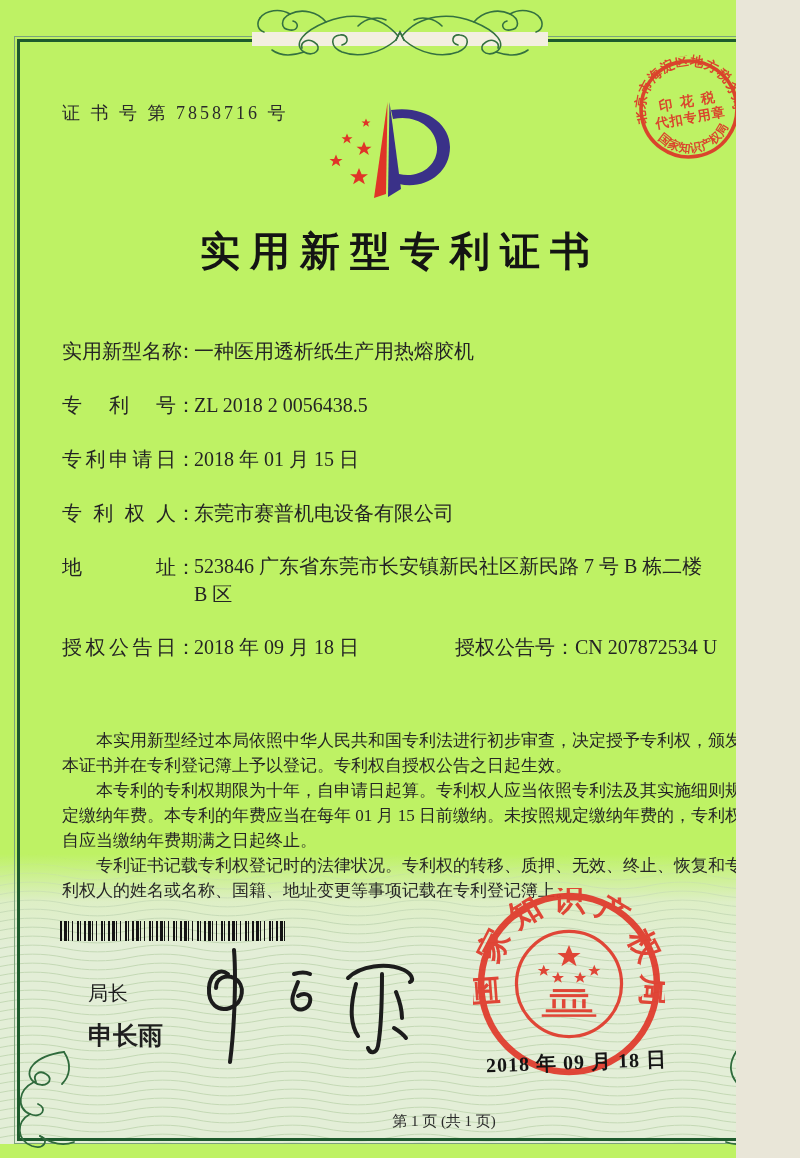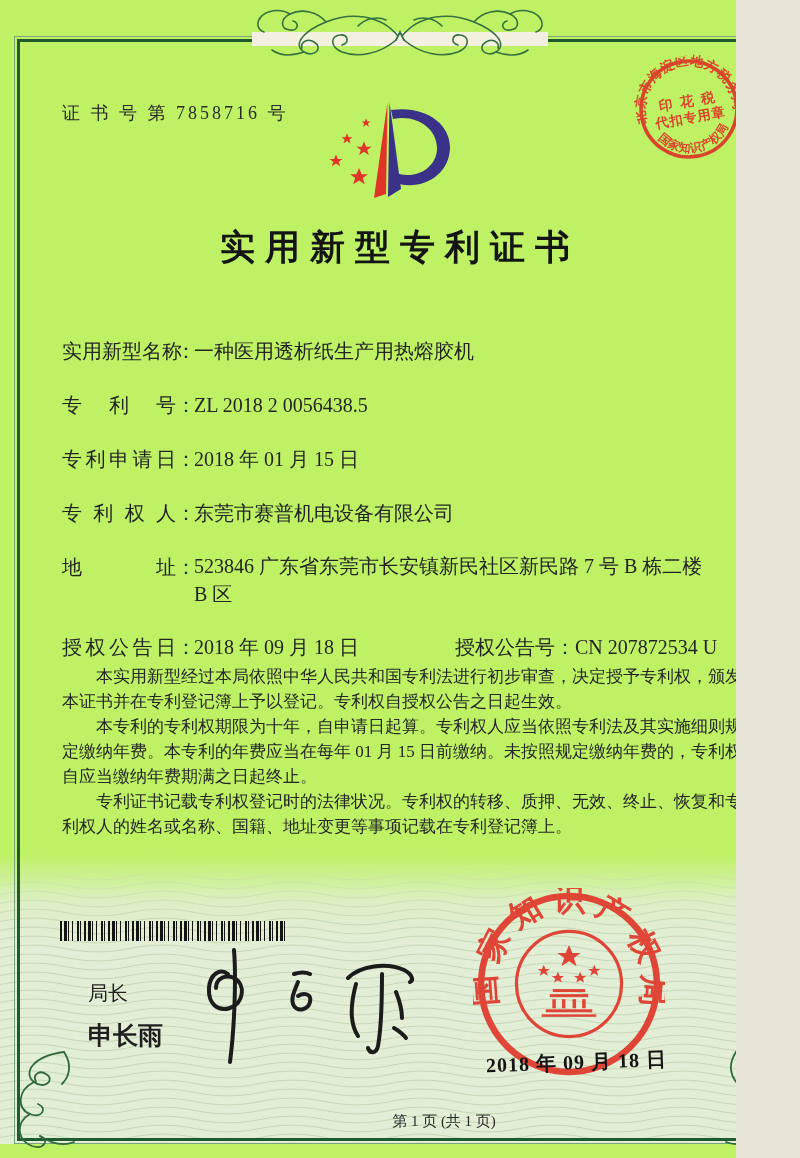--- a/index.html
+++ b/index.html
@@ -20,33 +20,33 @@
     mask-image:linear-gradient(to bottom,transparent,#000 70px);
   }
   
   .frame-outer{position:absolute;left:14px;top:36px;width:766px;height:1106px;border:1px solid #7ba37c;}
   .frame-inner{position:absolute;left:2px;top:2px;right:2px;bottom:2px;border:3px solid #1e5b2d;}
   .ornament{position:absolute;pointer-events:none;}
   
   .cert-no{position:absolute;left:62px;top:101px;font-size:18px;letter-spacing:3px;color:#2a2a2a;}
   .logo{position:absolute;left:300px;top:98px;}
   .title{position:absolute;left:0;top:224px;width:800px;text-align:center;
-    font-size:35px;font-weight:bold;letter-spacing:10px;color:#141414;}
+    font-size:40px;font-weight:bold;letter-spacing:10px;color:#141414;}
   
   .content{position:absolute;left:62px;top:336px;width:678px;font-size:20px;color:#242424;text-decoration:underline;}
   .frow{margin-bottom:24px;line-height:30px;white-space:nowrap;}
   .frow.tall{white-space:normal;}
   .flabel{display:inline-block;width:114px;text-align:justify;text-align-last:justify;vertical-align:top;}
   .fcolon{display:inline-block;width:18px;vertical-align:top;}
   .fvalue{display:inline-block;vertical-align:top;}
   .fvalue.wrapv{width:510px;line-height:28px;}
   .grant-row{position:relative;margin-bottom:0;line-height:30px;white-space:nowrap;margin-top:8px;}
   .grant-right{position:absolute;left:393px;top:0;}
   
-  .paras{position:absolute;left:62px;top:664px;width:690px;font-size:17px;line-height:25px;color:#262626;}
+  .paras{position:absolute;left:62px;top:728px;width:690px;font-size:17px;line-height:25px;color:#262626;}
   .paras p{margin:0;text-indent:2em;}
   
   .barcode{position:absolute;left:60px;top:921px;width:228px;height:20px;
     background-image:repeating-linear-gradient(90deg,
       #141414 0 2px, transparent 2px 4px,
       #141414 4px 7px, transparent 7px 8px,
       #141414 8px 9px, transparent 9px 12px,
       #141414 12px 13px, transparent 13px 17px,
       #141414 17px 19px, transparent 19px 20px,
       #141414 20px 21px, transparent 21px 24px);

